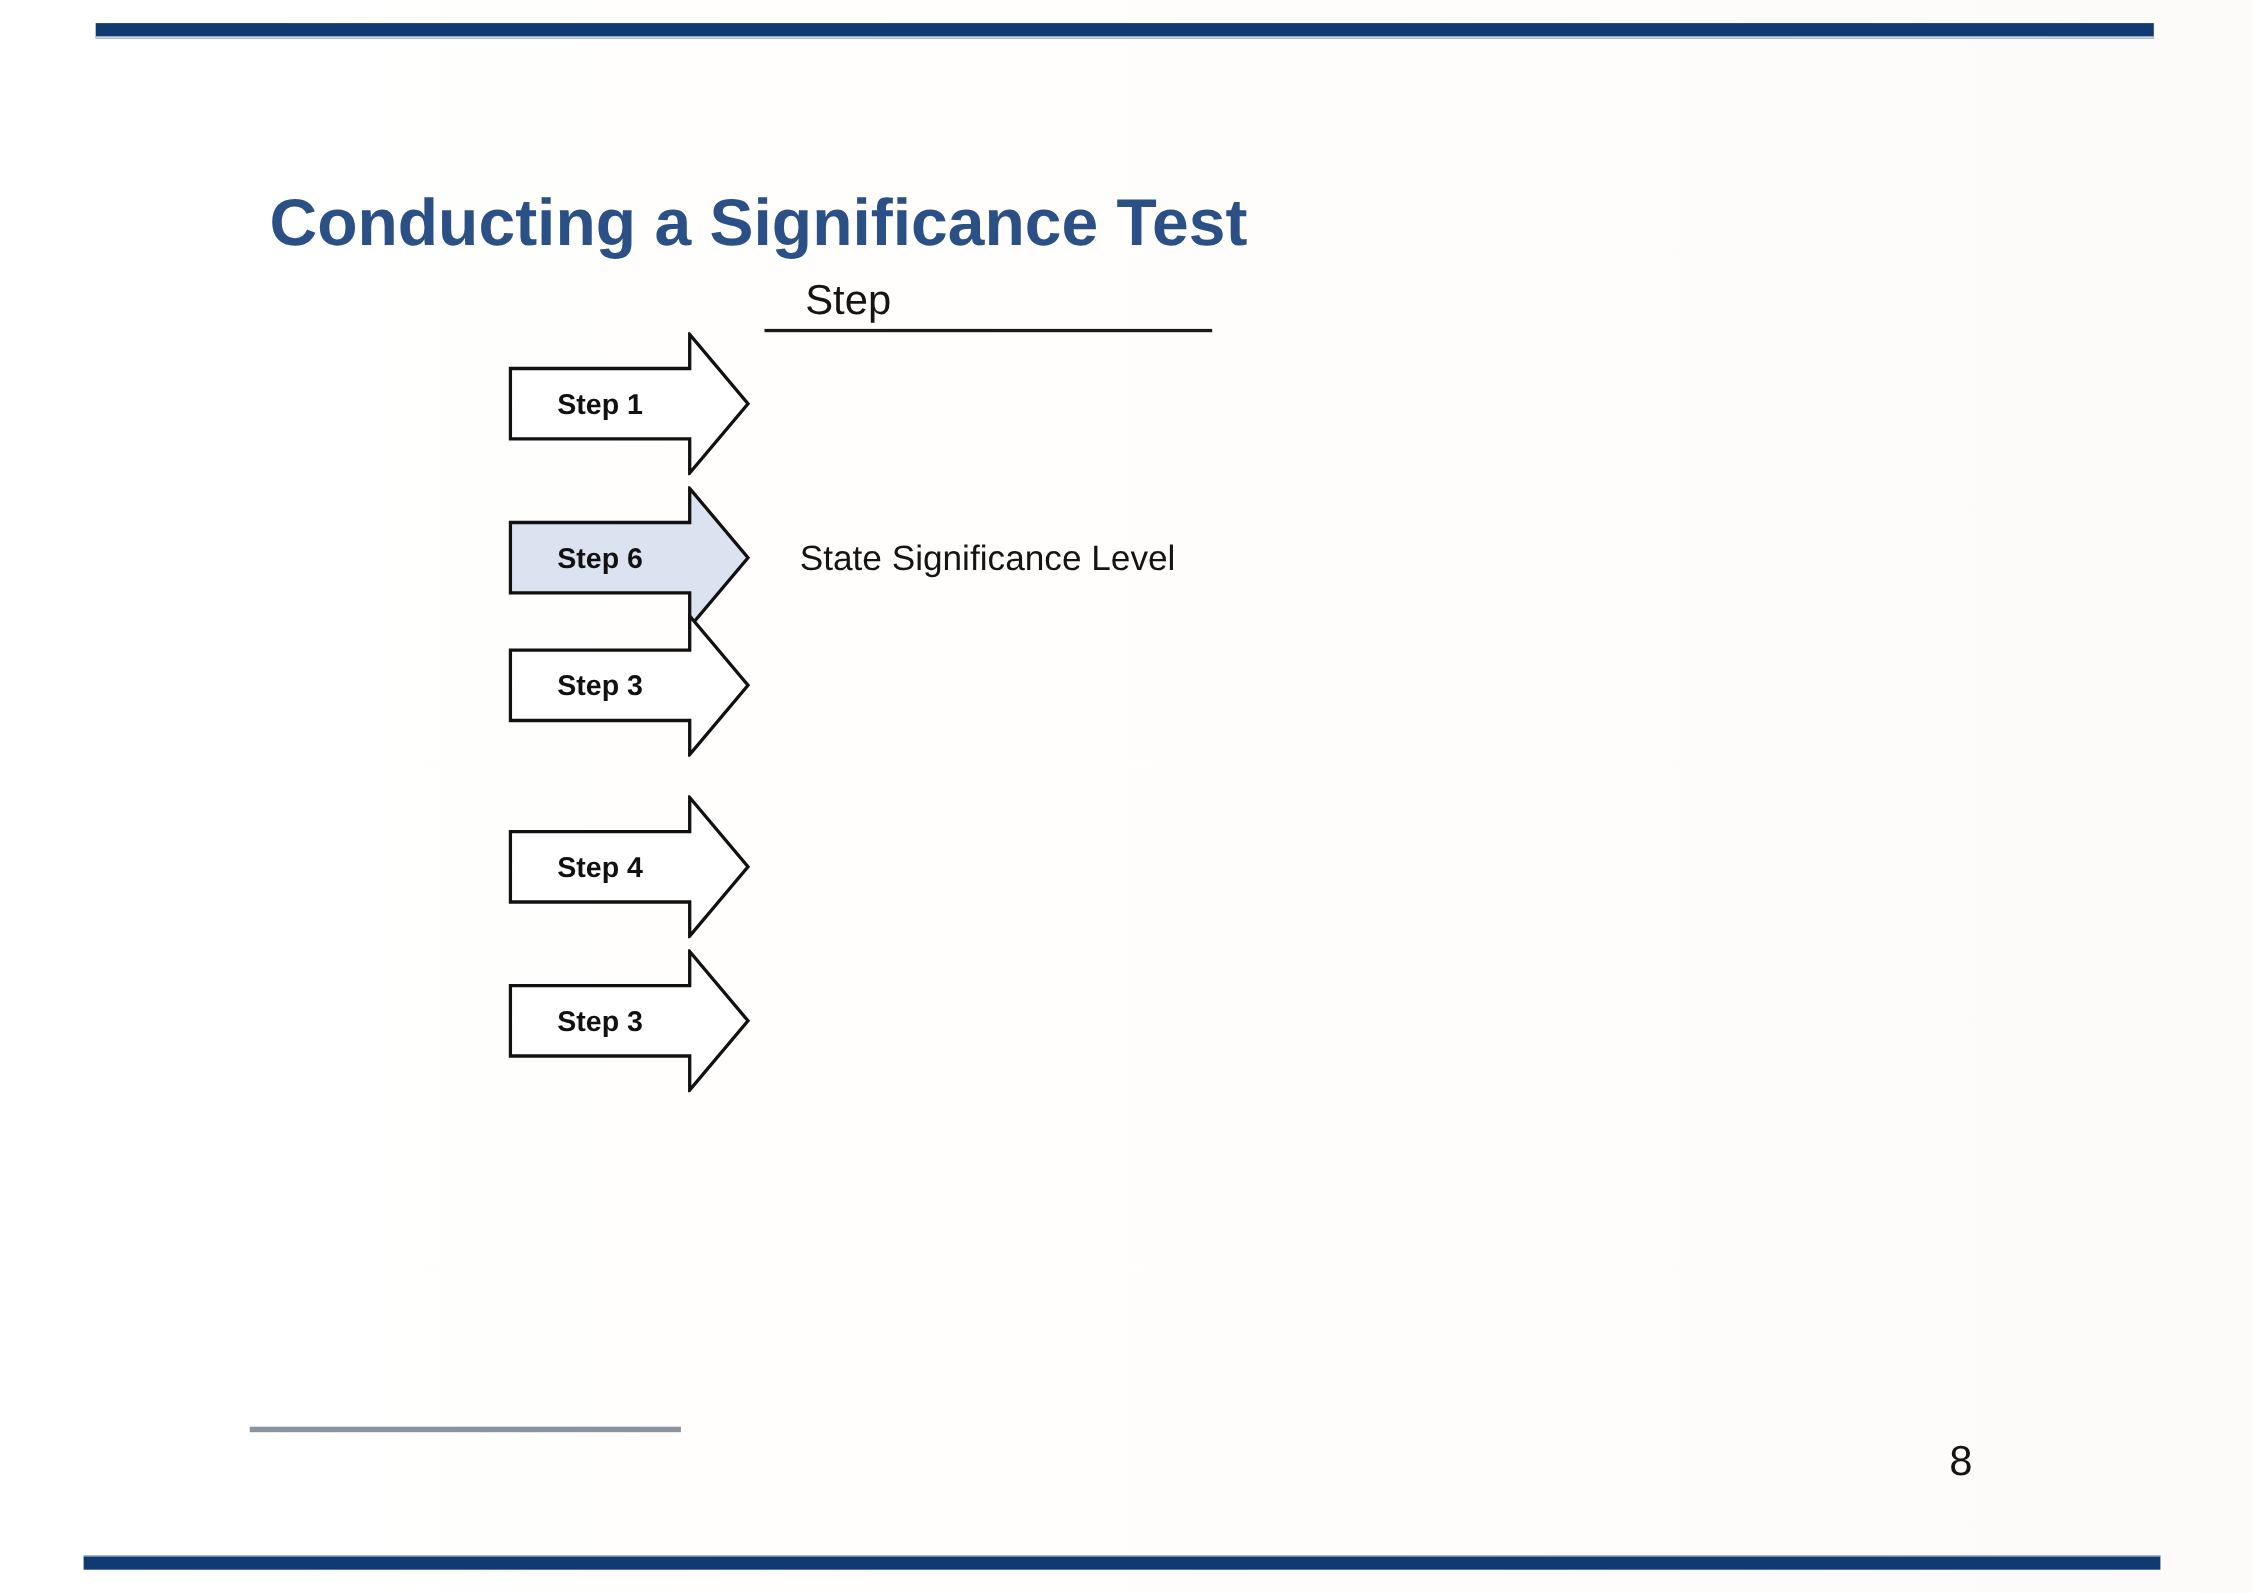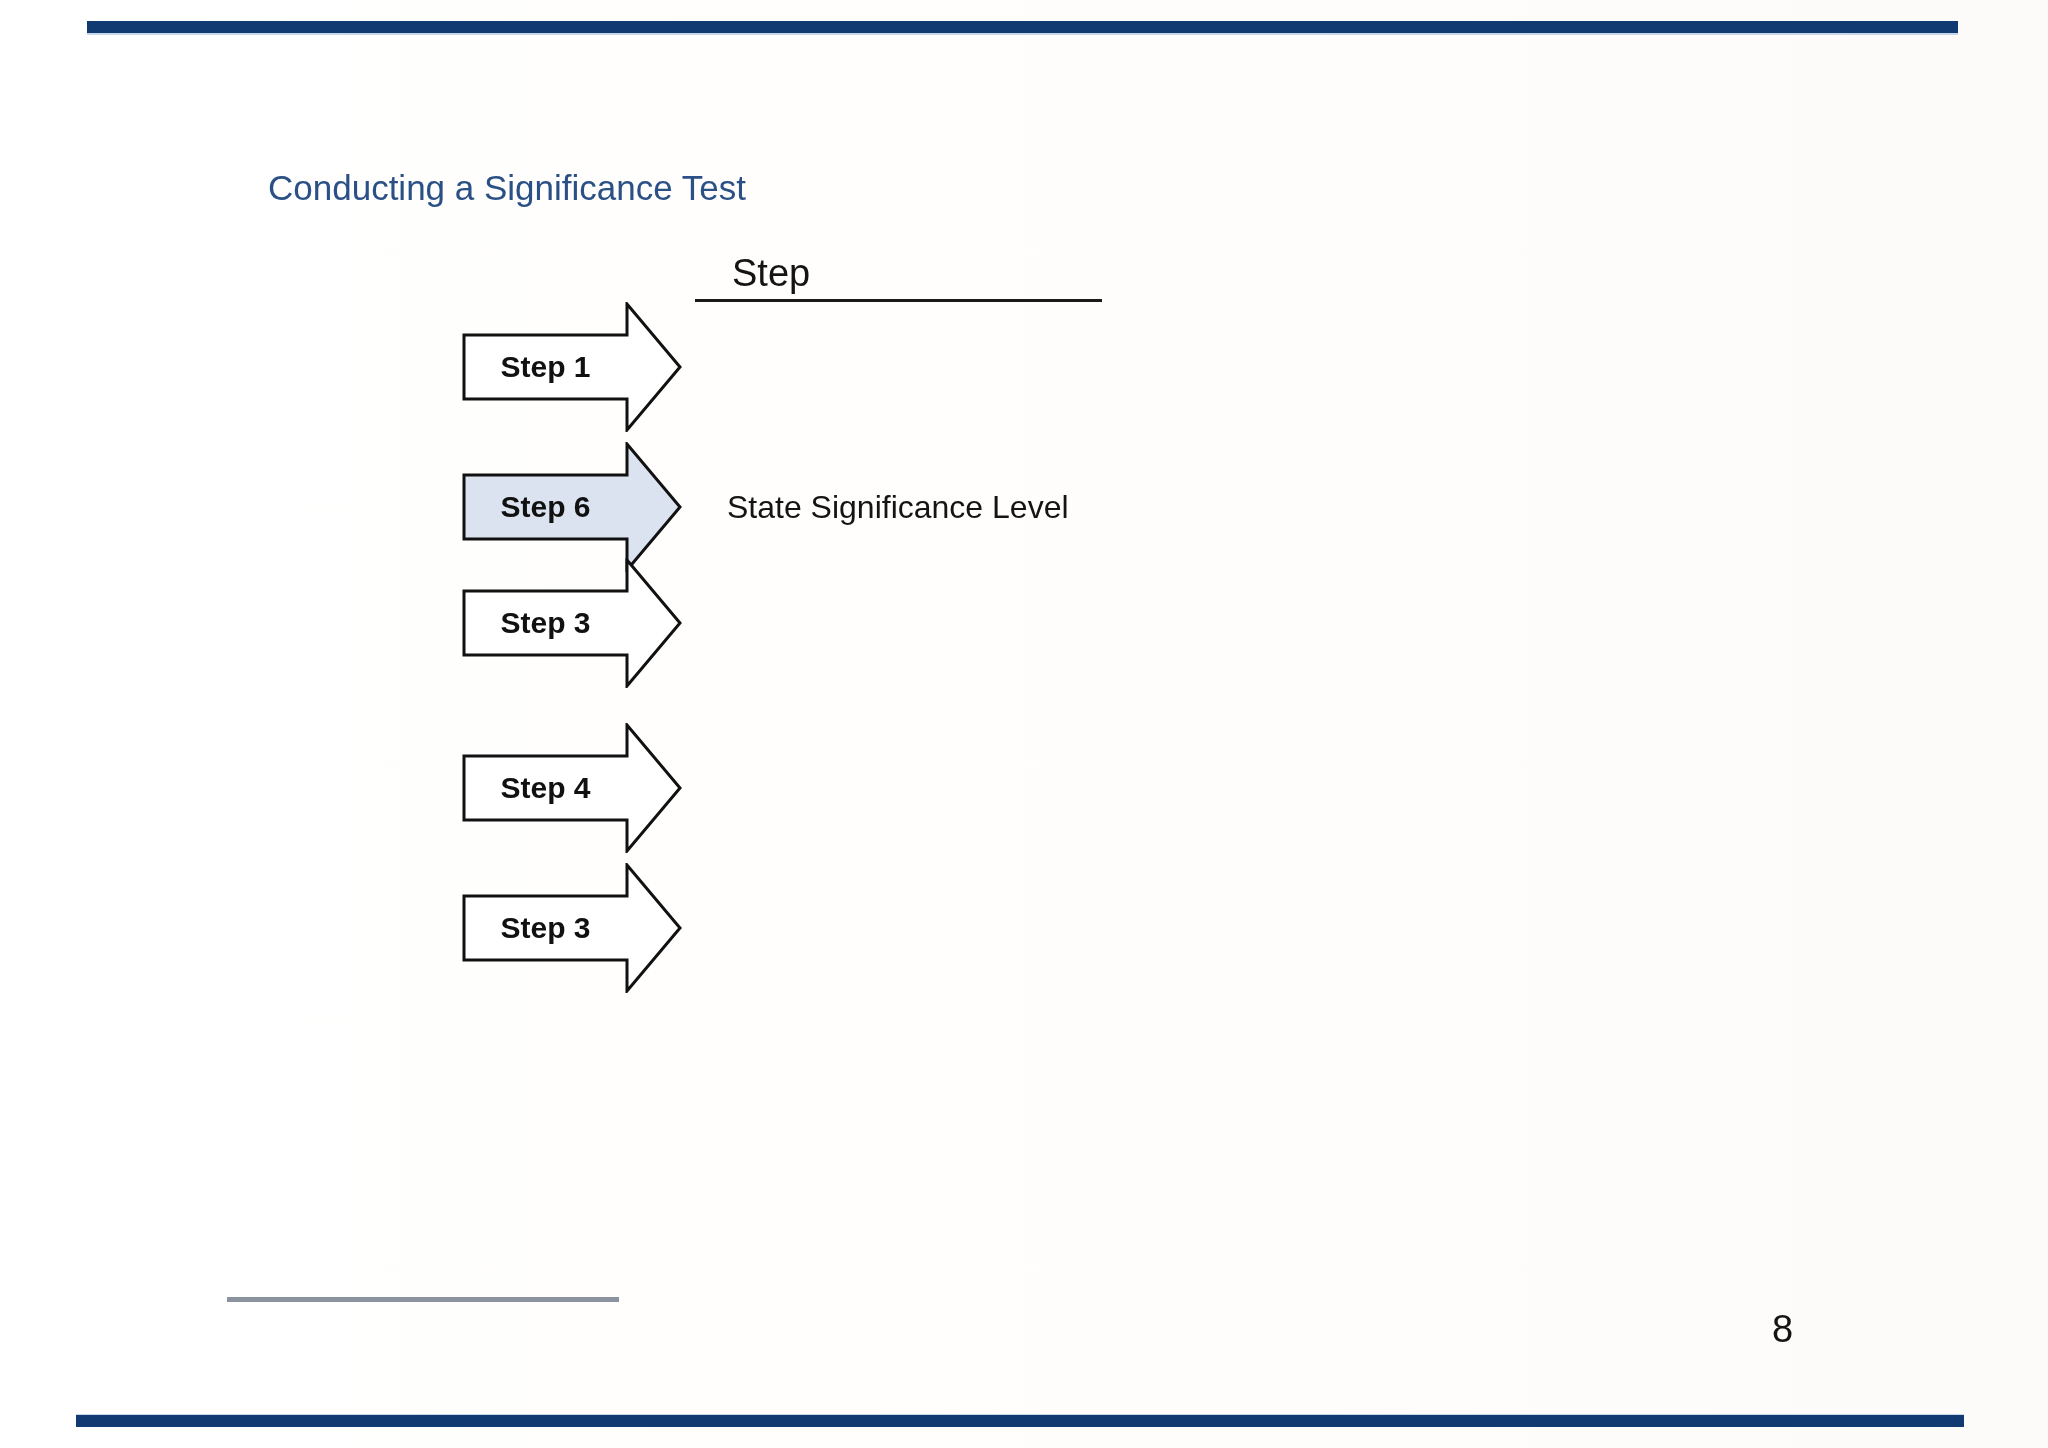--- a/index.html
+++ b/index.html
@@ -29,26 +29,25 @@
   .bar.bottom {
     left: 76px;
     top: 1414px;
     width: 1888px;
     border-top: 1px solid #c8d6ea;
   }
   .slide-title {
     position: absolute;
     left: 245px;
     top: 168px;
-    font-size: 35px;
-    font-weight: normal;
+    font-size: 60px;
+    font-weight: bold;
     color: #2a5086;
     letter-spacing: 0px;
     white-space: nowrap;
-    margin-left: 23px;
   }
   .col-header {
     position: absolute;
     left: 732px;
     top: 252px;
     font-size: 38px;
     font-weight: normal;
     color: #141414;
     white-space: nowrap;
   }
@@ -78,21 +77,21 @@
   }
   .arrow-label {
     position: absolute;
     left: 2px;
     top: 33px;
     width: 163px;
     height: 64px;
     display: flex;
     align-items: center;
     justify-content: center;
-    font-size: 30px;
+    font-size: 26px;
     font-weight: bold;
     color: #111111;
     white-space: nowrap;
   }
   .step-desc {
     position: absolute;
     left: 727px;
     width: 900px;
     height: 130px;
     display: flex;

